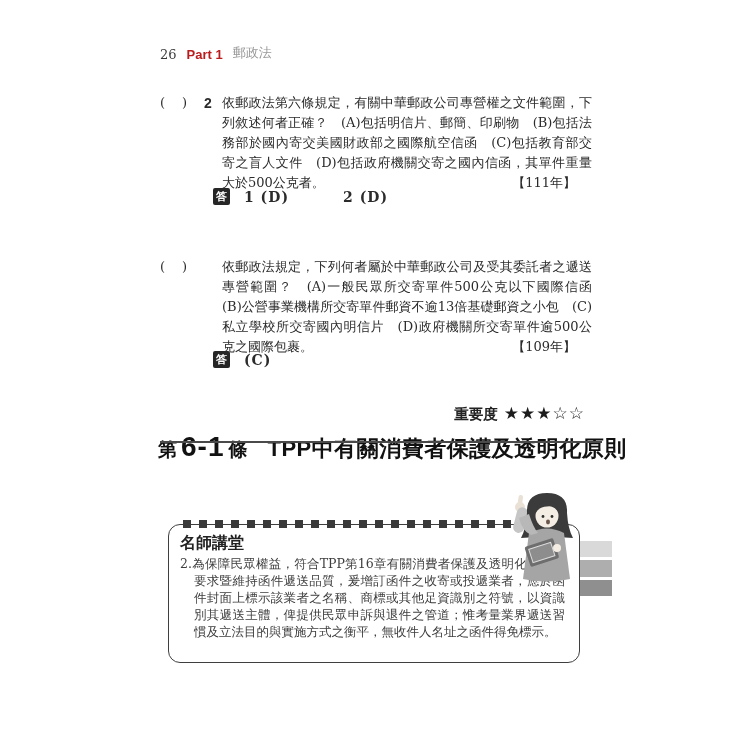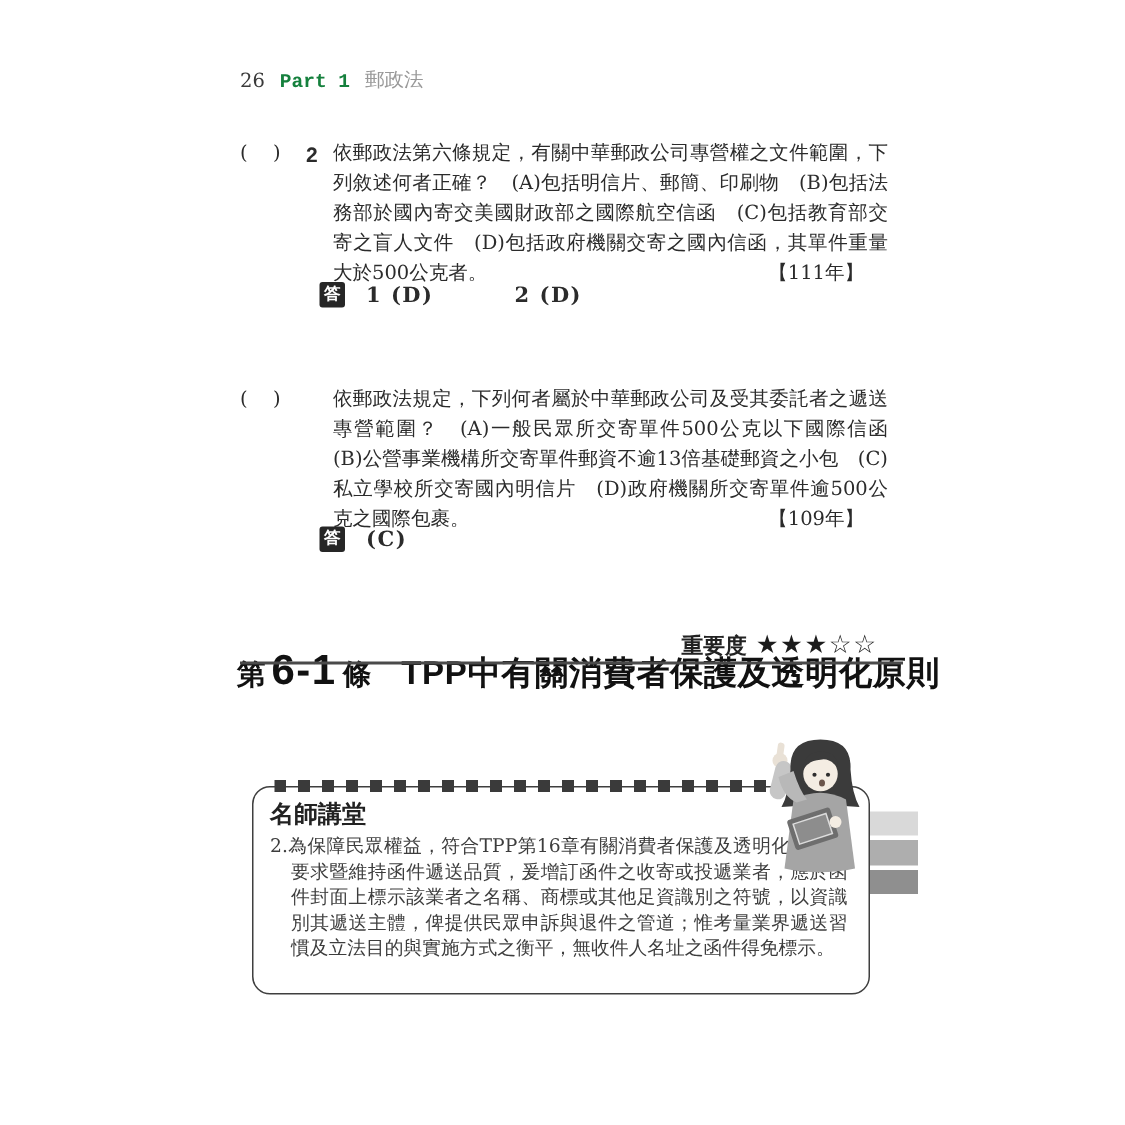--- a/index.html
+++ b/index.html
@@ -2,21 +2,21 @@
 <html><head>
 <meta charset="utf-8">
 <style>
   html,body{margin:0;padding:0;background:#ffffff;}
   .page{position:relative;width:750px;height:750px;background:#ffffff;overflow:hidden;
         font-family:"DejaVu Serif","Liberation Serif",serif;color:#2b2b2b;}
 
   
   .page-header{position:absolute;left:160px;top:44px;font-size:13px;display:flex;align-items:flex-end;gap:10px;}
   .page-header .pnum{font-family:"DejaVu Serif",serif;color:#3a3a3a;}
-  .page-header .part{font-family:Liberation Mono, monospace;font-weight:bold;color:#15803d;}
+  .page-header .part{font-family:Liberation Sans, sans-serif;font-weight:bold;color:#b91c1c;}
   .page-header .subject{font-family:"Liberation Sans",sans-serif;color:#999999;}
 
   
   .question{position:absolute;left:160px;width:432px;display:flex;align-items:flex-start;
             font-size:13px;line-height:20px;}
   .q1{top:93px;}
   .q2{top:257px;}
   .paren{flex:0 0 44px;letter-spacing:2px;}
   .qnum{flex:0 0 18px;font-weight:bold;font-family:"Liberation Sans",sans-serif;font-size:14px;}
   .qtext{flex:1;text-align:justify;position:relative;}
@@ -38,21 +38,21 @@
            font-weight:bold;font-size:14.5px;color:#222;}
   .subhead .bullet{margin-right:3px;font-size:12px;vertical-align:2px;}
 
   
   .article-heading{position:absolute;left:158px;top:386px;display:flex;align-items:baseline;
                    font-family:"Liberation Sans",sans-serif;font-weight:bold;color:#111;}
   .art-pre,.art-suf{font-size:19px;}
   .art-num{font-size:28px;letter-spacing:1px;margin:0 4px;}
   .art-title{font-size:22px;margin-left:20px;letter-spacing:0.5px;margin-top:48px;}
 
-  .importance{position:absolute;left:160px;top:419px;width:425px;text-align:right;
+  .importance{position:absolute;left:160px;top:403px;width:425px;text-align:right;
               font-family:"Liberation Sans",sans-serif;}
   .imp-label{font-weight:bold;font-size:14.5px;color:#222;margin-right:6px;}
   .stars-filled{font-size:17px;color:#1c1c1c;letter-spacing:1px;}
   .stars-empty{font-size:17px;color:#1c1c1c;letter-spacing:1px;}
 
   .rule{position:absolute;left:160px;top:441px;width:442px;height:2px;background:#4a4a4a;}
 
   
   .law-text{position:absolute;left:160px;top:450px;width:432px;margin:0;
             font-size:13px;line-height:21px;text-align:justify;color:#2b2b2b;}

